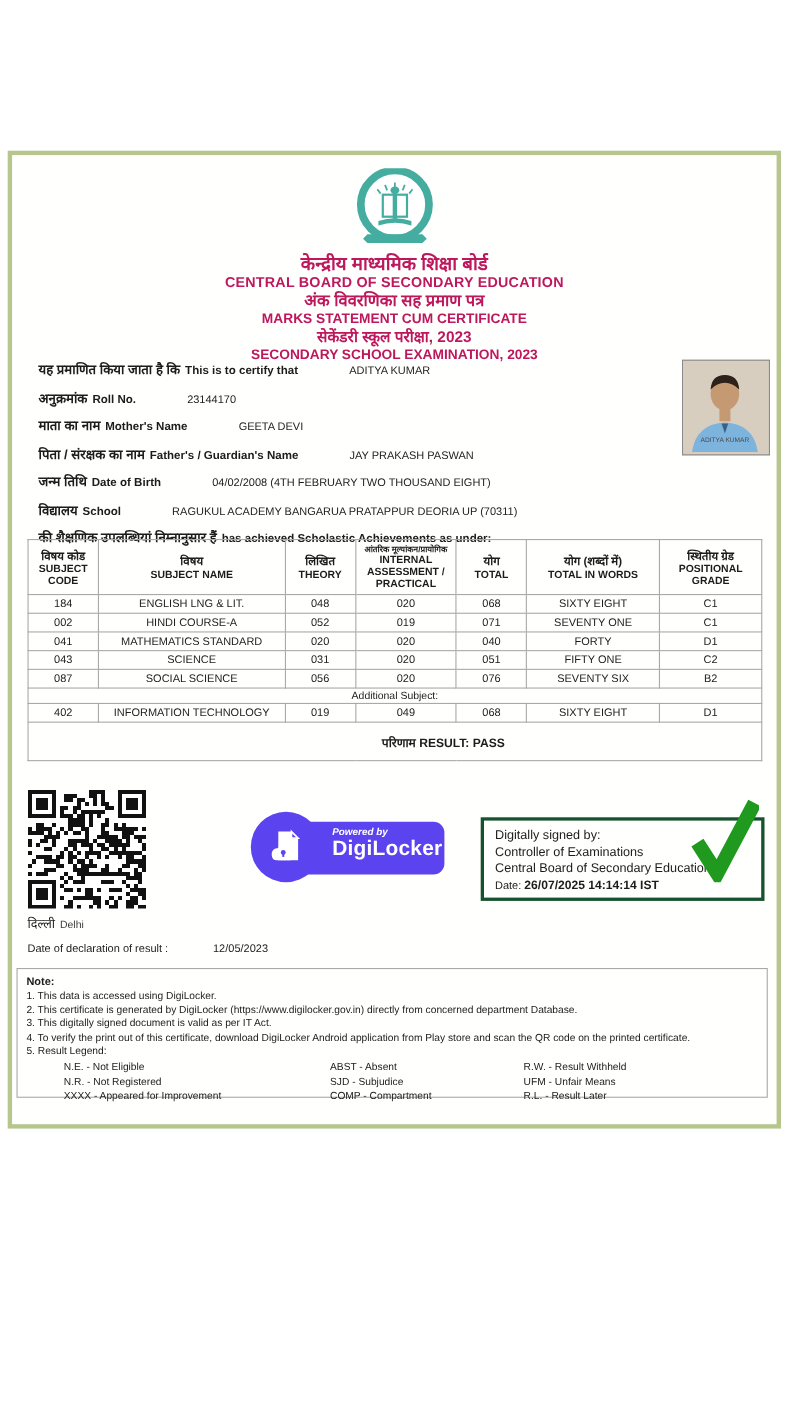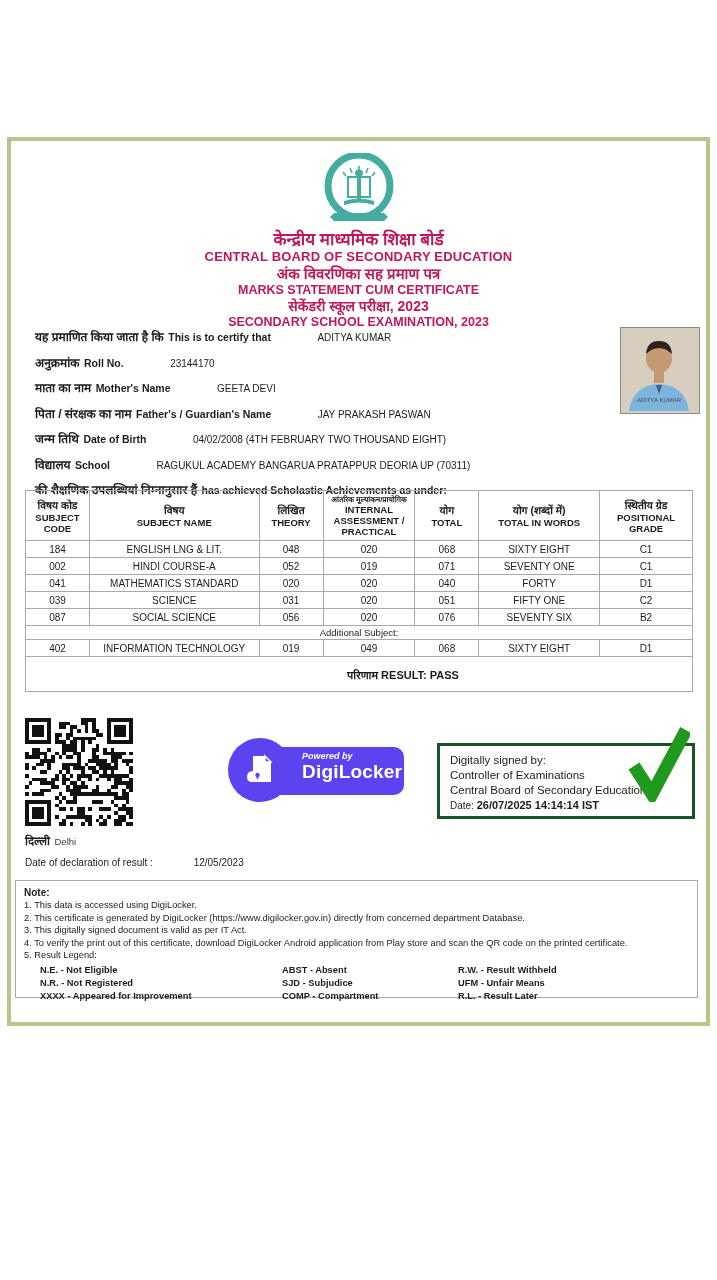--- a/index.html
+++ b/index.html
@@ -35,21 +35,21 @@
   .th-hi-sm{font-size:7.5px;display:block;}
   .th-en{font-size:9.5px;display:block;}
   .c{text-align:center;}
   .marks td{height:14px;text-align:center;}
   .addl-row td{font-size:9.5px;height:13px;padding:0 2px;}
   .result-row td{height:32px;font-weight:bold;font-size:11px;padding-left:92px;}
 
   
   .qr{position:absolute;left:14px;top:577px;width:108px;height:108px;}
   .place{position:absolute;left:14px;top:690px;}
-  .place-hi{font-size:11.5px;font-weight:bold;}
+  .place-hi{font-size:11.5px;font-weight:normal;}
   .place-en{font-size:9.5px;color:#3a3a3a;}
   .decl{position:absolute;left:14px;top:716px;font-size:10px;}
   .decl .dv{margin-left:38px;text-align:right;}
 
   .badge{position:absolute;left:217px;top:597px;width:176px;height:66px;}
   .badge .bar{position:absolute;left:30px;top:9px;width:146px;height:48px;background:#5b43f0;border-radius:10px;}
   .badge .circ{position:absolute;left:0;top:0;width:64px;height:64px;border-radius:50%;background:#5b43f0;
                display:flex;align-items:center;justify-content:center;}
   .badge .txt{position:absolute;left:74px;top:13px;color:#fff;}
   .badge .pby{font-size:9px;font-style:italic;font-weight:bold;display:block;}
@@ -60,21 +60,21 @@
   .sigline{font-size:11.5px;line-height:15px;}
   .sigdate{font-size:10px;line-height:15px;}
   .sigdate b{font-size:11px;}
   .checkmark{position:absolute;right:2px;top:-22px;}
 
   
   .notebox{position:absolute;left:4px;top:739px;width:683px;height:118px;border:1px solid #a9a9a9;
            box-sizing:border-box;padding:5px 8px;}
   .ntitle{font-size:10px;font-weight:bold;line-height:13px;}
   .nline{font-size:9.3px;line-height:12.6px;}
-  .legend{display:flex;margin-top:2px;margin-left:16px;font-weight:bold;}
+  .legend{display:flex;margin-top:2px;margin-left:34px;}
   .lcol{display:block;}
   .lcol1{width:242px;} .lcol2{width:176px;} .lcol3{width:auto;}
   .litem{font-size:9.3px;line-height:13px;}
 </style>
 </head>
 <body>
 
 <div class="page">
   <div class="certificate">
 
@@ -216,21 +216,21 @@
       <tr>
         <td class="c">041</td>
         <td>MATHEMATICS STANDARD</td>
         <td class="c">020</td>
         <td class="c">020</td>
         <td class="c">040</td>
         <td>FORTY</td>
         <td class="c">D1</td>
       </tr>
       <tr>
-        <td class="c">039</td>
+        <td class="c">043</td>
         <td>SCIENCE</td>
         <td class="c">031</td>
         <td class="c">020</td>
         <td class="c">051</td>
         <td>FIFTY ONE</td>
         <td class="c">C2</td>
       </tr>
       <tr>
         <td class="c">087</td>
         <td>SOCIAL SCIENCE</td>

